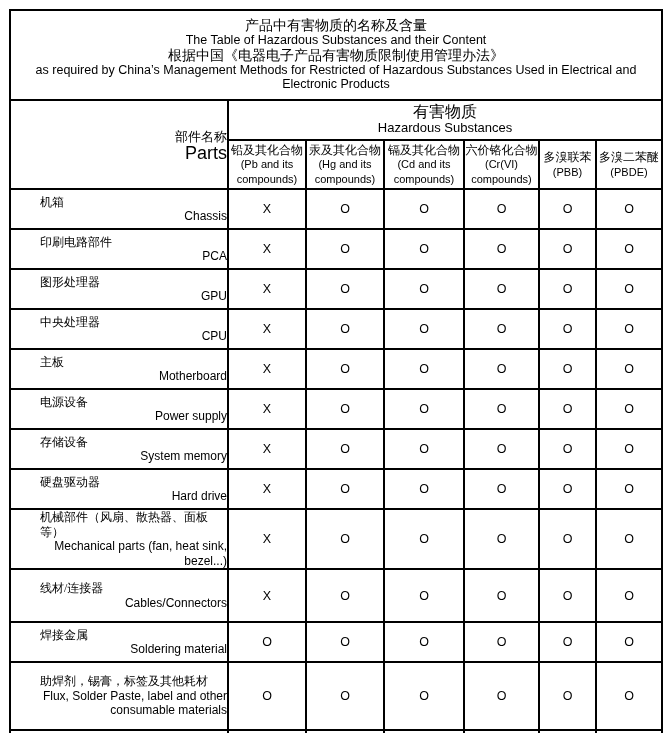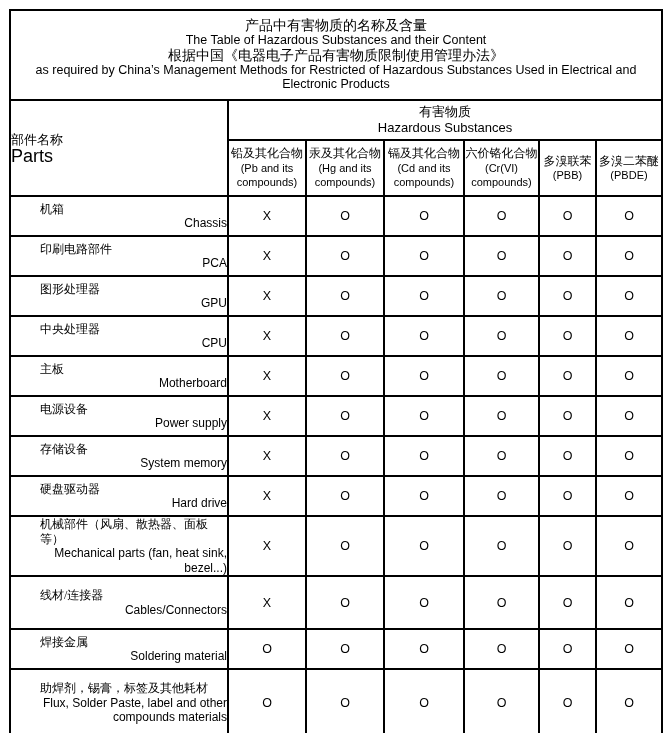--- a/index.html
+++ b/index.html
@@ -14,37 +14,37 @@
   table.rohs td{border:2px solid #000;padding:0;vertical-align:middle;overflow:hidden;}
   .zh{font-family:"Liberation Serif","DejaVu Serif",serif;}
   .en{font-family:"Liberation Sans","DejaVu Sans",sans-serif;}
 
   
   td.title-cell{text-align:center;vertical-align:middle;}
   .title-cell .zh{font-size:14px;line-height:15px;}
   .title-cell .en{font-size:12.5px;line-height:14.5px;}
 
   
-  td.parts-hd{text-align:left;}
+  td.parts-hd{text-align:right;}
   .parts-hd .zh{font-size:13px;line-height:17px;}
   .parts-hd .en{font-size:18px;line-height:17px;}
   td.haz-hd{text-align:center;}
-  .haz-hd .zh{font-size:13px;line-height:16px;}
+  .haz-hd .zh{font-size:16px;line-height:16px;}
   .haz-hd .en{font-size:13px;line-height:16px;}
   td.sub-hd{text-align:center;}
   .sub-hd .zh{font-size:12px;line-height:14.5px;white-space:nowrap;}
   .sub-hd .en{font-size:11px;line-height:14.5px;}
 
   
   td.part{vertical-align:top;padding:1px 3px;}
   .part .zh{font-size:12px;line-height:14.5px;margin-left:29px;}
   .part .en{font-size:12px;line-height:14.5px;text-align:right;}
   td.val{text-align:center;font-size:12.5px;}
 
-  tr.h127{height:90px} tr.h40{height:40px} tr.h49{height:56px}
+  tr.h127{height:90px} tr.h40{height:40px} tr.h49{height:49px}
   tr.h44{height:44px} tr.h43{height:53px} tr.h52{height:68px} tr.h12{height:12px}
 
   
   #logo-mask{position:absolute;left:0;top:0;width:96px;height:82px;background:#fff;z-index:5;}
   #logo-mask svg{position:absolute;left:17px;top:5px;}
   #logo-num{font-family:"Liberation Sans","DejaVu Sans",sans-serif;font-weight:bold;}
 </style>
 </head>
 <body>
 
@@ -249,21 +249,21 @@
       <td class="val">O</td>
       <td class="val">O</td>
       <td class="val">O</td>
       <td class="val">O</td>
       <td class="val">O</td>
     </tr>
 
     <tr class="h52">
       <td class="part">
         <div class="zh">助焊剂，锡膏，标签及其他耗材</div>
-        <div class="en">Flux, Solder Paste, label and other compounds materials</div>
+        <div class="en">Flux, Solder Paste, label and other consumable materials</div>
       </td>
       <td class="val">O</td>
       <td class="val">O</td>
       <td class="val">O</td>
       <td class="val">O</td>
       <td class="val">O</td>
       <td class="val">O</td>
     </tr>
 
     <tr class="h12">

